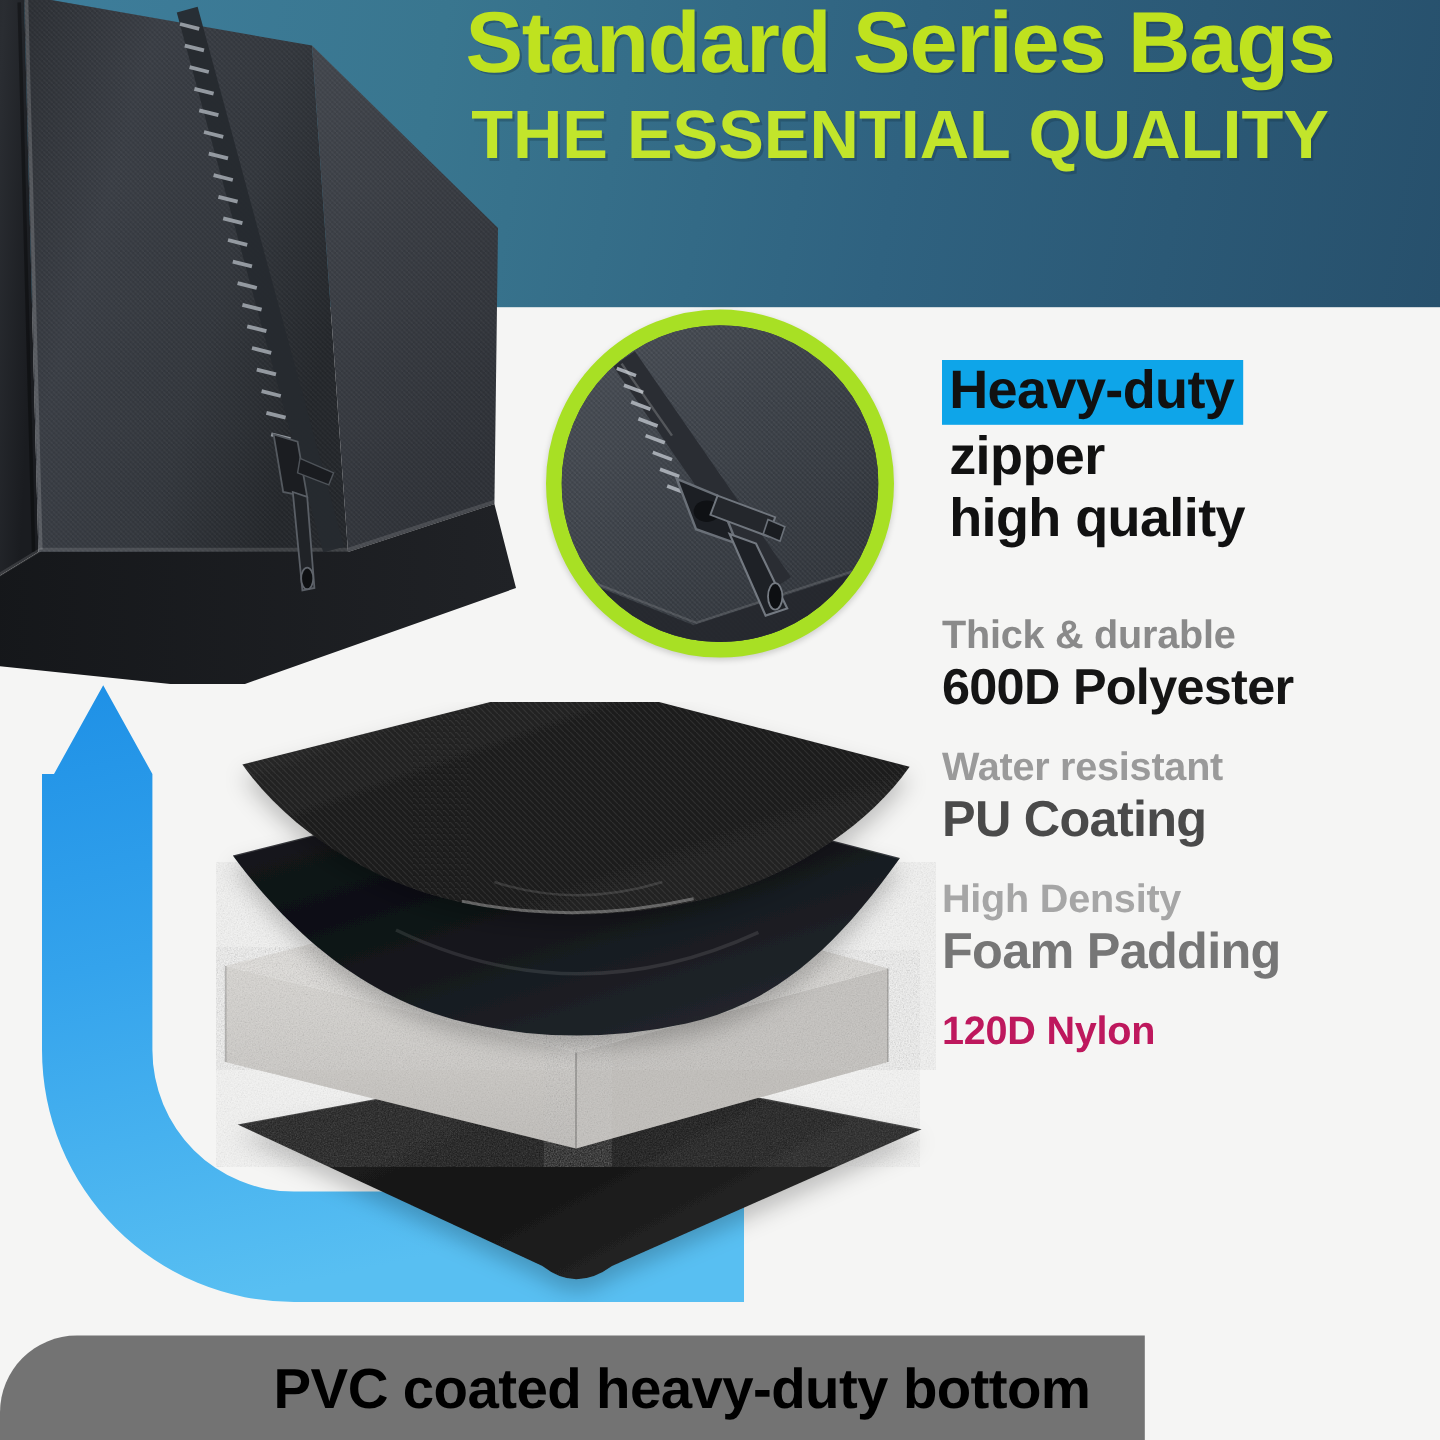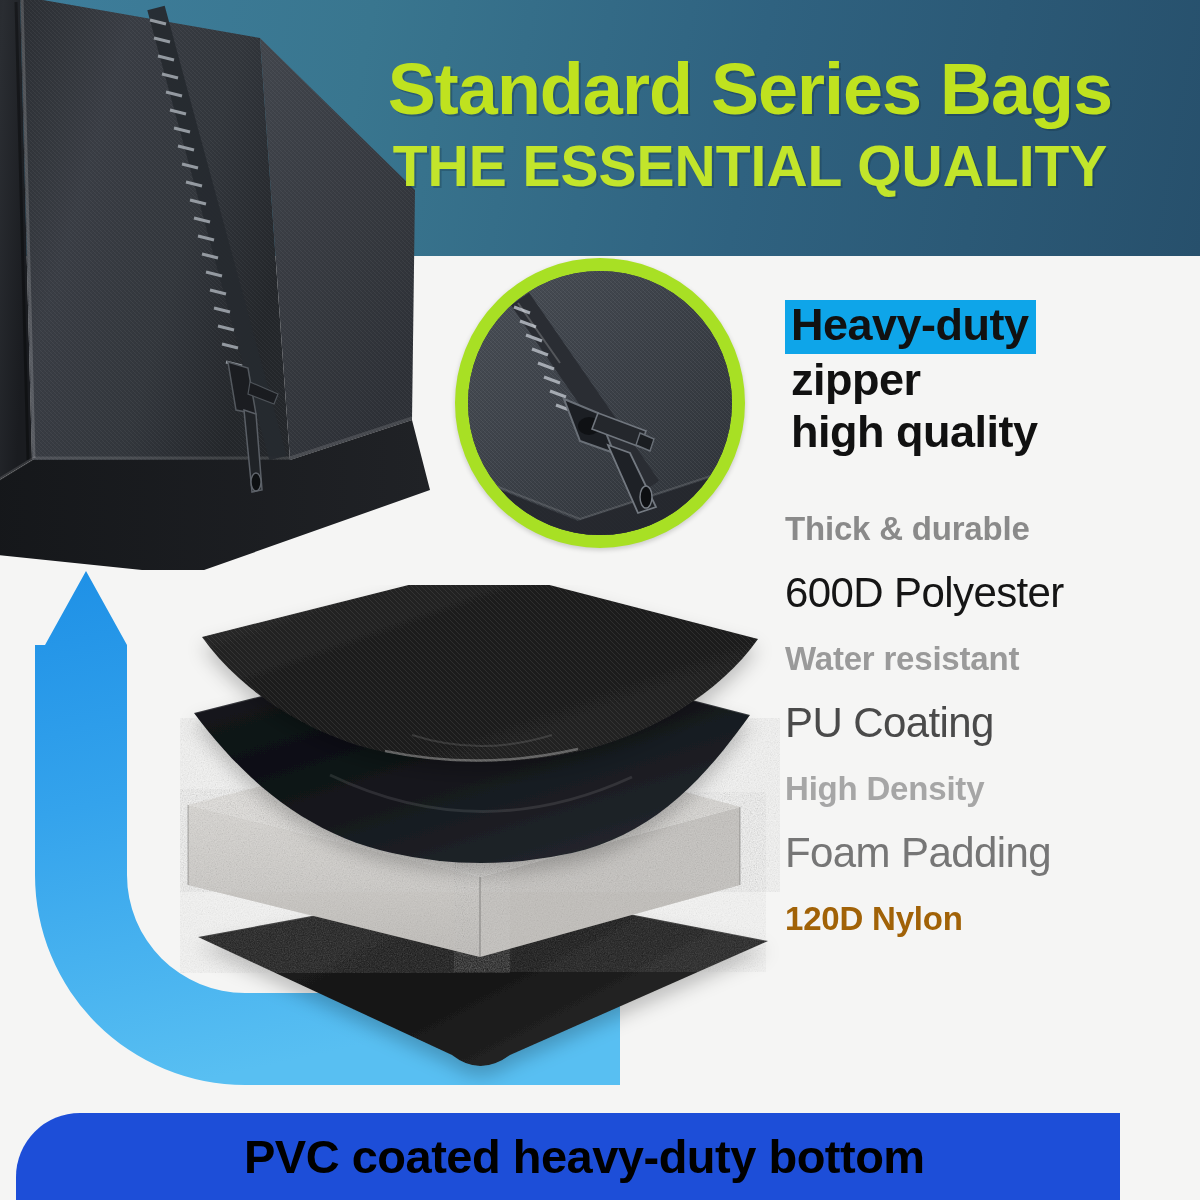--- a/index.html
+++ b/index.html
@@ -13,21 +13,21 @@
   #stage { position:absolute; inset:0; width:1200px; height:1200px; overflow:hidden; }
 
   
   .header-band {
     position:absolute; left:0; top:0; width:1200px; height:256px;
     background:linear-gradient(100deg,#3E7E9C 0%,#39768F 30%,#2F6280 62%,#27506C 100%);
     z-index:2;
   }
   .header-text {
     position:absolute; left:300px; top:0; width:900px; height:256px;
-    display:flex; flex-direction:column; align-items:center; justify-content:center;
+    display:flex; flex-direction:column; align-items:center; 
     z-index:6; pointer-events:none;
   }
   .title-main {
     font-size:72px; font-weight:bold; letter-spacing:-1px;
     color:#BFE21F;
     text-shadow:2px 2px 0 rgba(20,50,65,.35);
     line-height:1.0;
     white-space:nowrap;
   }
   .title-sub {
@@ -61,22 +61,22 @@
   .mat-stack {
     position:absolute; left:180px; top:585px; width:600px; height:500px;
     z-index:5;
   }
 
   
   .blue-arrow { position:absolute; left:0; top:545px; width:620px; height:620px; z-index:3; }
 
   
   .bottom-banner {
-    position:absolute; left:16px; top:1113px; width:1104px; height:87px;
-    background:#1d4ed8;
+    position:absolute; left:0; top:1113px; width:954px; height:87px;
+    background:#737373;
     border-top-left-radius:64px;
     z-index:8;
     display:flex; align-items:center;
   }
   .banner-label {
     font-size:47px; font-weight:bold; color:#000;
     margin-left:228px; letter-spacing:-0.5px; white-space:nowrap;
     line-height:1;
   }
 
@@ -100,32 +100,31 @@
     line-height:1.16; letter-spacing:-0.5px;
     padding-left:6px;
   }
 
   .spec { margin-bottom:24px; }
   .spec-label {
     font-size:33px; font-weight:bold; line-height:1.18;
     letter-spacing:-0.2px;
   }
   .spec-value {
-    font-size:42px; font-weight:normal; line-height:1.12;
+    font-size:42px; font-weight:bold; line-height:1.12;
     letter-spacing:-0.6px;
-    margin-top:20px;
   }
 
   .t1 .spec-label { color:#8A8A8A; }
   .t1 .spec-value { color:#151515; }
   .t2 .spec-label { color:#9A9A9A; }
   .t2 .spec-value { color:#4A4A4A; }
   .t3 .spec-label { color:#A6A6A6; }
   .t3 .spec-value { color:#767676; }
-  .t4 .spec-label { color:#a16207; }
+  .t4 .spec-label { color:#be185d; }
   .t4 .spec-value { color:#C9C9C9; }
 </style>
 </head>
 <body>
 
 <div id="stage">
 
   <div class="header-band"></div>
 
   <div class="bag-photo">

